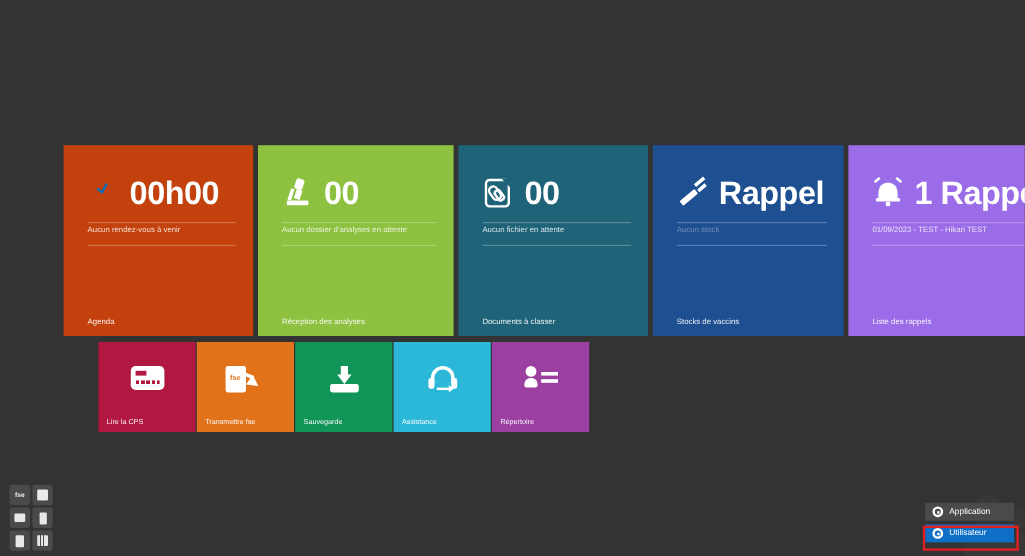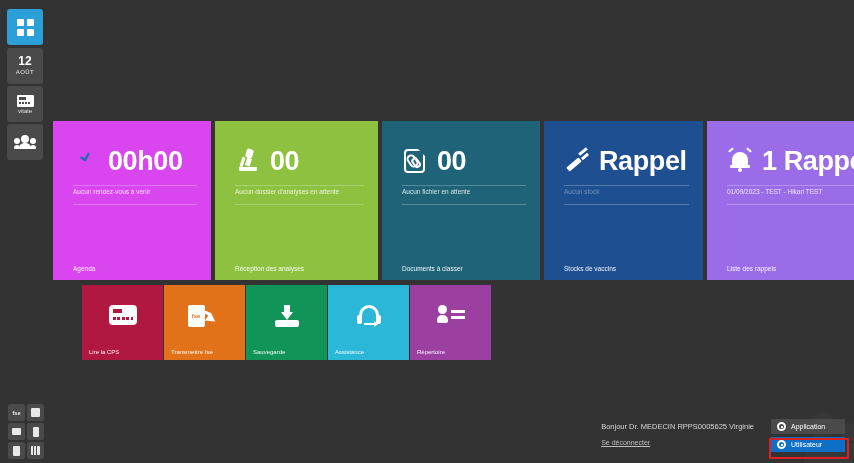--- a/index.html
+++ b/index.html
@@ -48,21 +48,21 @@
   #tiles{ position:absolute; left:53px; top:121px; height:159px; }
   .tile{ position:absolute; top:0; height:159px; color:#fff; overflow:hidden; }
   .tile .head{ position:absolute; left:20px; top:26px; display:flex; align-items:center; gap:9px; }
   .tile .big{ font-size:27px; font-weight:bold; letter-spacing:-.4px; line-height:28px; }
   .tile .rule{ position:absolute; left:20px; right:14px; height:1px; background:rgba(255,255,255,.25); }
   .tile .rule.r1{ top:64px; }
   .tile .rule.r2{ top:83px; }
   .tile .sub{ position:absolute; left:20px; top:67px; font-size:6.5px; color:rgba(255,255,255,.82); }
   .tile .foot{ position:absolute; left:20px; bottom:8px; font-size:6.5px; color:rgba(255,255,255,.92); }
 
-  .t-agenda{ left:0;   width:158px; background:#d946ef; }
+  .t-agenda{ left:0;   width:158px; background:#c2410c; }
   .t-labo  { left:162px; width:163px; background:#8dc13f; }
   .t-docs  { left:329px; width:158px; background:#1e6378; }
   .t-stock { left:491px; width:159px; background:#1d4f91; }
   .t-rappel{ left:654px; width:200px; background:#9b6ce8; }
 
   
   .ico{ width:26px; height:26px; position:relative; flex:none; }
 
   .clock{ width:24px; height:24px; border-radius:50%; background:#fff; position:relative;}
   .clock::before{ content:""; position:absolute; left:11px; top:4px; width:2px; height:9px; background:#0e6db4; transform-origin:50% 90%; transform:rotate(30deg);}
@@ -151,52 +151,20 @@
   .gear{ width:9px; height:9px; border-radius:50%; border:2px solid #fff; position:relative; flex:none;}
   .gear::after{ content:""; position:absolute; left:2.5px; top:2.5px; width:0px; height:0px;
       box-shadow:0 0 0 1px #fff;}
   #hl{ position:absolute; right:5px; bottom:4px; width:80px; height:21px; border:2px solid #e02020; }
 </style>
 </head>
 <body>
 
 <div id="app">
 
-  <div id="rail">
-
-    <div class="rail-btn active" style="top:9px;">
-      <span class="grid-icon">
-          <i></i>
-          <i></i>
-          <i></i>
-          <i></i>
-        </span>
-    </div>
-
-    <div class="rail-btn" style="top:48px;">
-      <span class="rail-date-d">12</span>
-      <span class="rail-date-m">AOÛT</span>
-    </div>
-
-    <div class="rail-btn" style="top:86px;">
-      <span class="card-icon"></span>
-      <span class="rail-lbl">vitale</span>
-    </div>
-
-    <div class="rail-btn" style="top:124px;">
-      <span class="people-icon">
-        <i class="h" style="left:7px;top:0;width:8px;height:8px;"></i>
-        <i class="h" style="left:0;top:3px;width:6px;height:6px;"></i>
-        <i class="h" style="right:0;top:3px;width:6px;height:6px;"></i>
-        <i class="b" style="left:5px;top:8px;width:12px;height:6px;border-radius:6px 6px 1px 1px;"></i>
-        <i class="b" style="left:0;top:10px;width:6px;height:4px;border-radius:3px 3px 1px 1px;"></i>
-        <i class="b" style="right:0;top:10px;width:6px;height:4px;border-radius:3px 3px 1px 1px;"></i>
-      </span>
-    </div>
-  </div>
 
   <div id="utilgrid">
     <div class="util-btn">
       <span class="util-txt">fse</span>
       </div>
     <div class="util-btn">
       <span class="util-glyph"></span>
       </div>
     <div class="util-btn">
       <span class="util-glyph" style="height:7px;"></span>
@@ -348,24 +316,20 @@
     </div>
   </div>
 
   <div id="watermark">
     <i class="wh" style="left:14px;top:2px;width:26px;height:26px;"></i>
     <i class="wb" style="left:8px;top:30px;width:38px;height:28px;border-radius:18px 18px 2px 2px;"></i>
     <i class="wh" style="left:44px;top:12px;width:18px;height:18px;"></i>
     <i class="wb" style="left:42px;top:32px;width:24px;height:26px;border-radius:12px 12px 2px 2px;"></i>
   </div>
 
-  <div id="greet">
-    <div class="g1">Bonjour Dr. MEDECIN RPPS0005625 Virginie</div>
-    <a class="g2" href="#">Se déconnecter</a>
-  </div>
 
   <div id="actbtns">
     <div class="actbtn app">
       <span class="gear"></span>
       <span>Application</span>
     </div>
     <div class="actbtn usr">
       <span class="gear"></span>
       <span>Utilisateur</span>
     </div>

